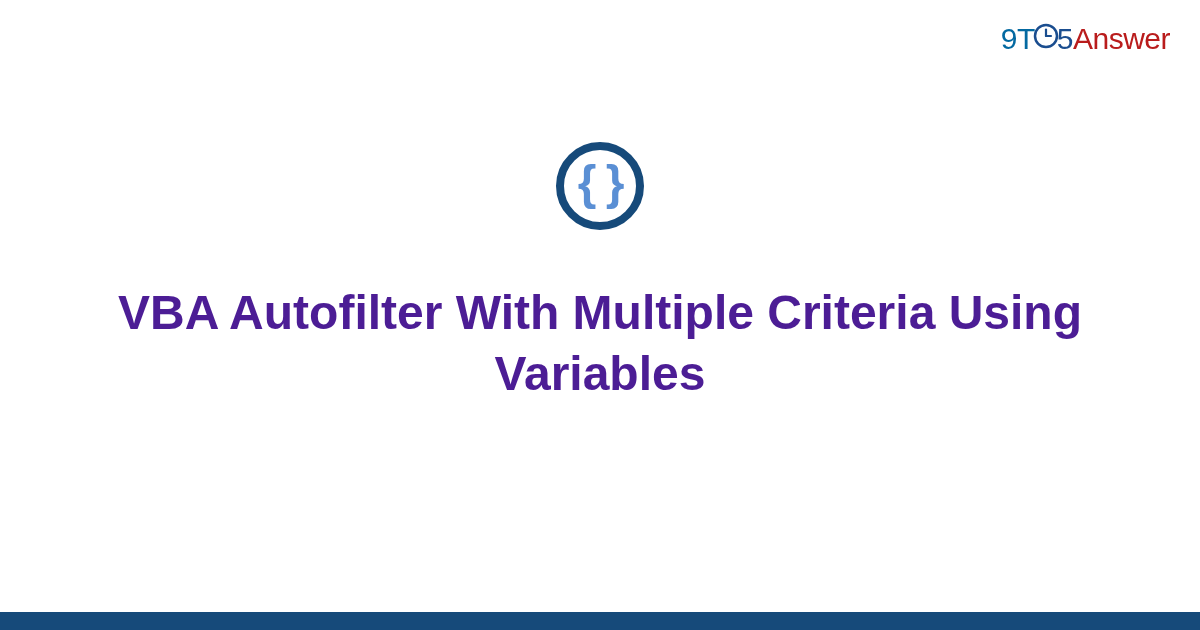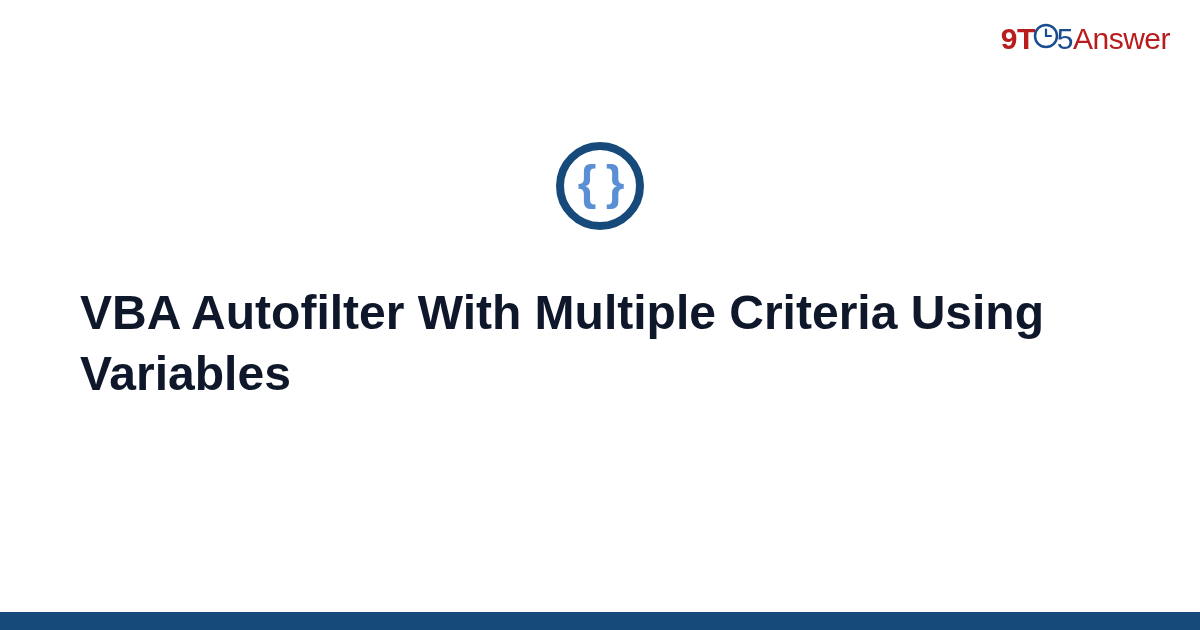--- a/index.html
+++ b/index.html
@@ -17,22 +17,22 @@
     }
     .logo {
       position: absolute;
       top: 22px;
       right: 30px;
       font-size: 30px;
       font-weight: 400;
       letter-spacing: -0.5px;
     }
     .logo-9t {
-      color: #b91c1c;
-      font-weight: 700;
+      color: #0369a1;
+      font-weight: 400;
     }
     .logo-clock {
       display: inline-block;
       vertical-align: middle;
       margin: 0 -2px;
       position: relative;
       top: -2px;
     }
     .logo-5 {
       color: #1a4d8f;
@@ -67,23 +67,24 @@
       line-height: 1;
       letter-spacing: -2px;
       position: relative;
       top: -3px;
     }
     .title {
       position: absolute;
       top: 282px;
       left: 0;
       right: 0;
+      text-align: center;
       font-size: 48px;
       font-weight: 700;
-      color: #0f172a;
+      color: #4c1d95;
       line-height: 1.28;
       padding: 0 80px;
     }
     .footer-bar {
       position: absolute;
       bottom: 0;
       left: 0;
       right: 0;
       height: 18px;
       background: #164a7a;

